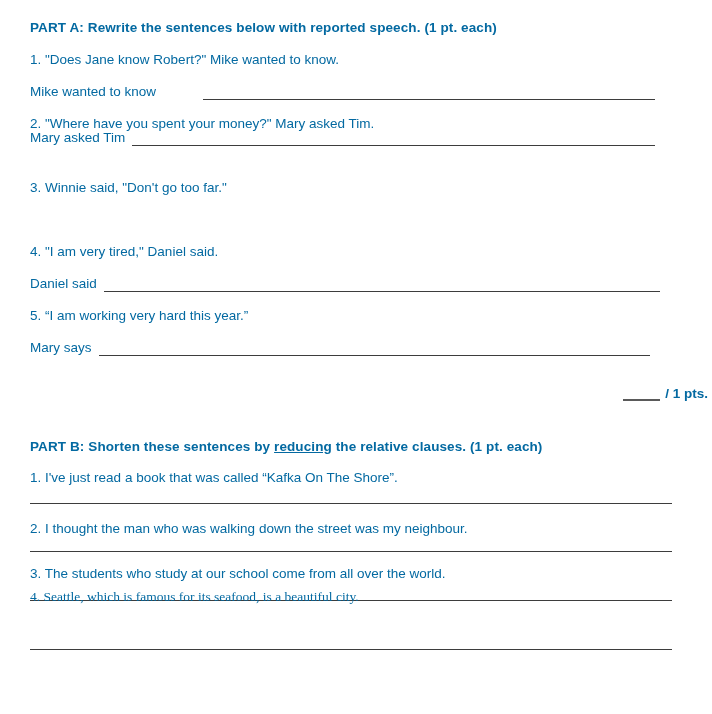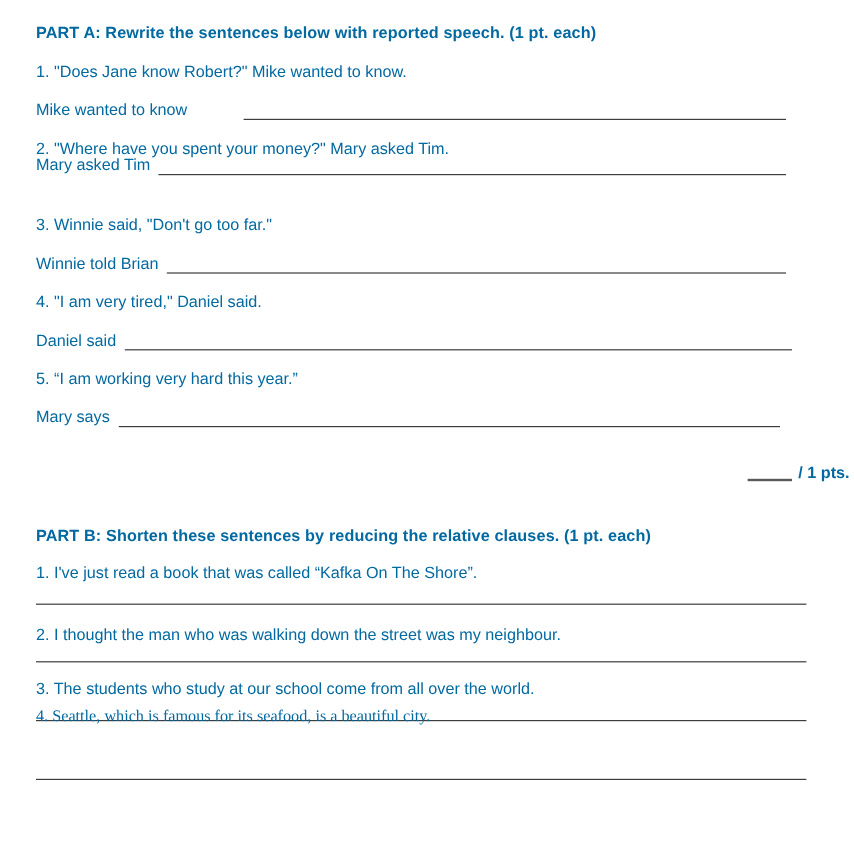--- a/index.html
+++ b/index.html
@@ -21,20 +21,21 @@
     position: absolute;
     left: 30px;
     line-height: 17px;
     white-space: nowrap;
   }
   .heading {
     font-weight: bold;
     letter-spacing: 0.1px;
   }
   .underlined {
+    text-decoration: underline;
   }
   
   .answer-row {
     position: absolute;
     left: 30px;
     right: 57px;
     display: flex;
     align-items: flex-end;
     height: 17px;
   }
@@ -88,24 +89,20 @@
     <span class="answer-line"></span>
   </div>
 
   <div class="row" style="top:115px;">2. "Where have you spent your money?" Mary asked Tim.</div>
   <div class="answer-row" style="top:129px;">
     <span class="stem">Mary asked Tim</span>
     <span class="answer-line"></span>
   </div>
 
   <div class="row" style="top:179px;">3. Winnie said, "Don't go too far."</div>
-  <div class="answer-row" style="top:211px;">
-    <span class="stem">Winnie told Brian</span>
-    <span class="answer-line"></span>
-  </div>
 
   <div class="row" style="top:243px;">4. "I am very tired," Daniel said.</div>
   <div class="answer-row" style="top:275px; right:52px;">
     <span class="stem">Daniel said</span>
     <span class="answer-line"></span>
   </div>
 
   <div class="row" style="top:307px;">5. “I am working very hard this year.”</div>
   <div class="answer-row" style="top:339px; right:62px;">
     <span class="stem">Mary says</span>

